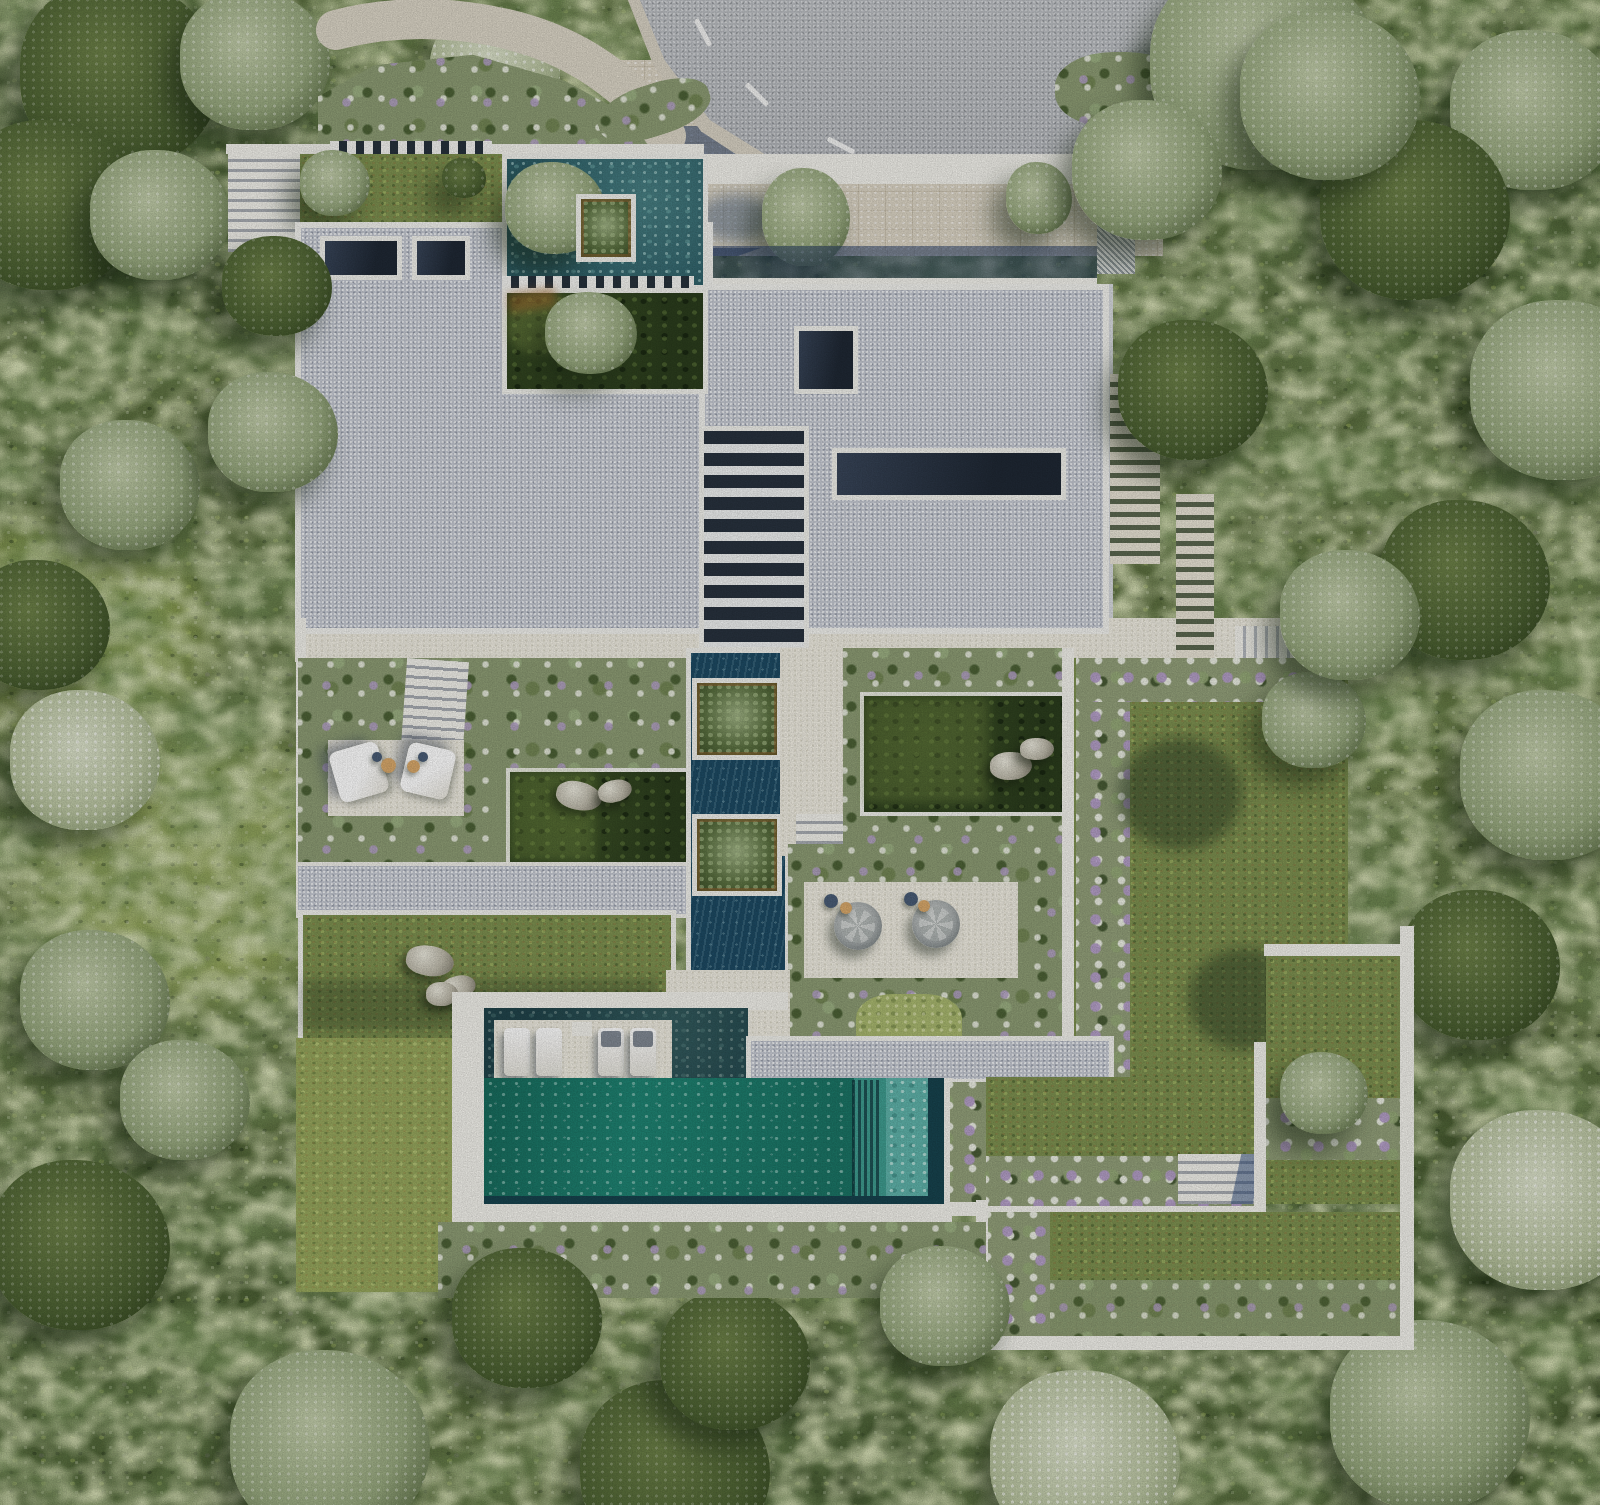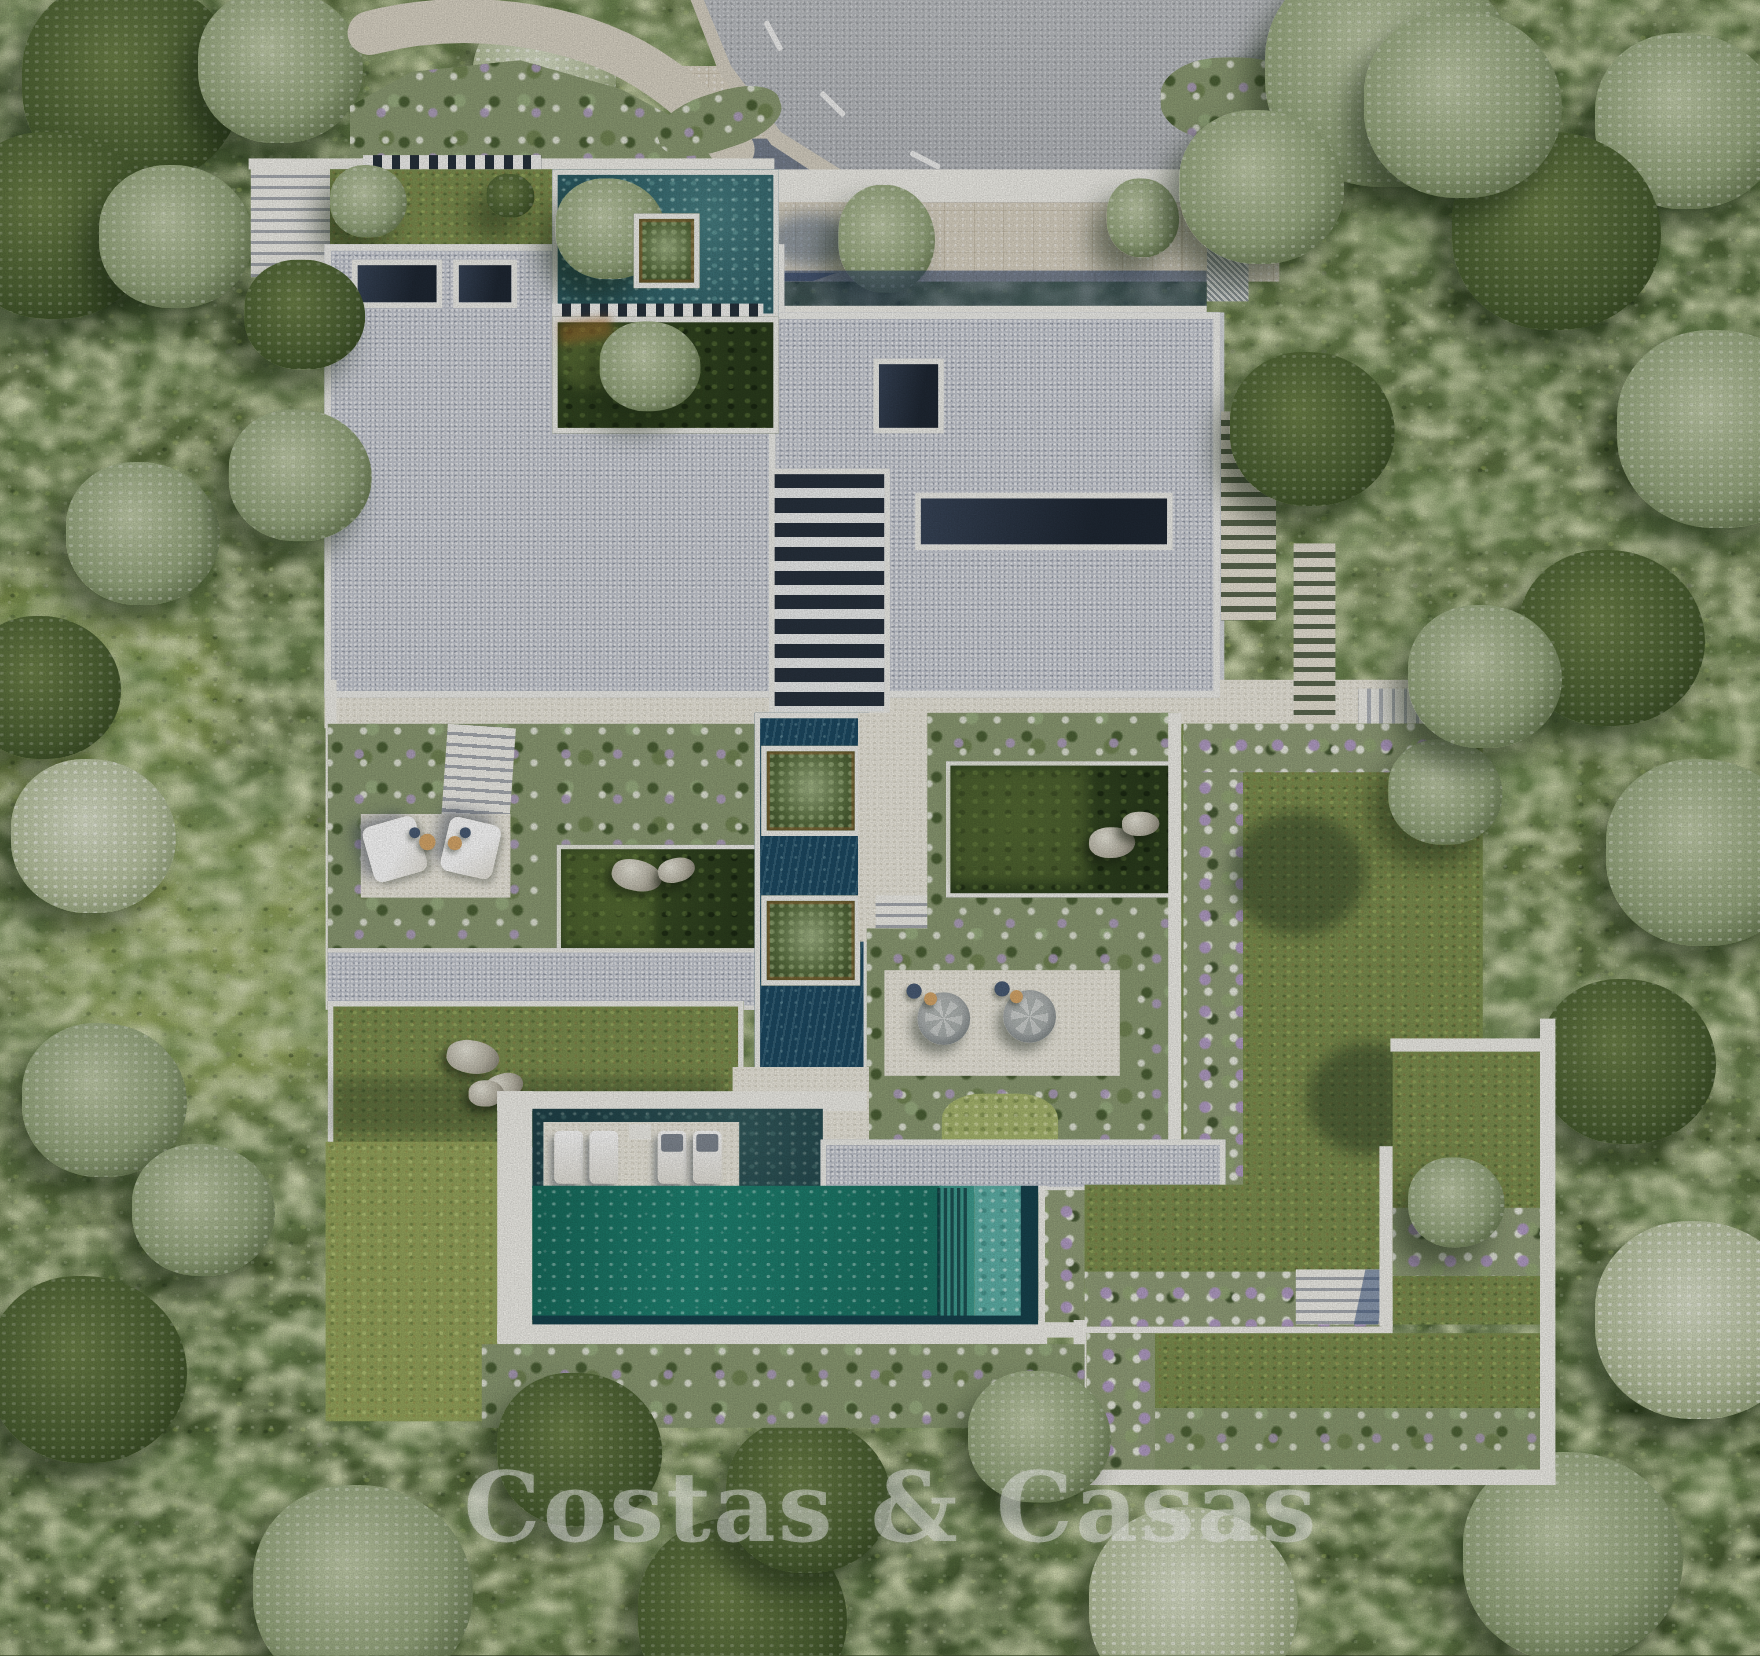--- a/index.html
+++ b/index.html
@@ -354,21 +354,20 @@
   <div class="abs tree treeS" style="left:1072px;top:100px;width:150px;height:140px"></div>
   <div class="abs tree treeD" style="left:1118px;top:320px;width:150px;height:140px"></div>
   <div class="abs tree treeS" style="left:1280px;top:550px;width:140px;height:130px"></div>
   <div class="abs tree treeS" style="left:208px;top:372px;width:130px;height:120px"></div>
   <div class="abs tree treeD" style="left:222px;top:236px;width:110px;height:100px"></div>
   <div class="abs tree treeD" style="left:452px;top:1248px;width:150px;height:140px"></div>
   <div class="abs tree treeS" style="left:880px;top:1246px;width:130px;height:120px"></div>
 
   <div class="abs vignette" style="left:0;top:0;width:1600px;height:1505px"></div>
 
-  <div class="abs watermark" style="left:390px;top:1310px;width:840px;height:120px;line-height:120px">Costas &amp; Casas</div>
 
   <svg class="abs" style="left:0;top:0;opacity:.2" width="1600" height="1505">
     <filter id="grain">
         <feTurbulence type="fractalNoise" baseFrequency="0.8" numOctaves="2" seed="3"></feTurbulence>
       <feColorMatrix type="matrix" values="0 0 0 0 0  0 0 0 0 0  0 0 0 0 0  0.5 0.5 0.5 0 0"></feColorMatrix>
       </filter>
     <rect width="1600" height="1505" filter="url(#grain)"></rect>
   </svg>
 </div>
 

